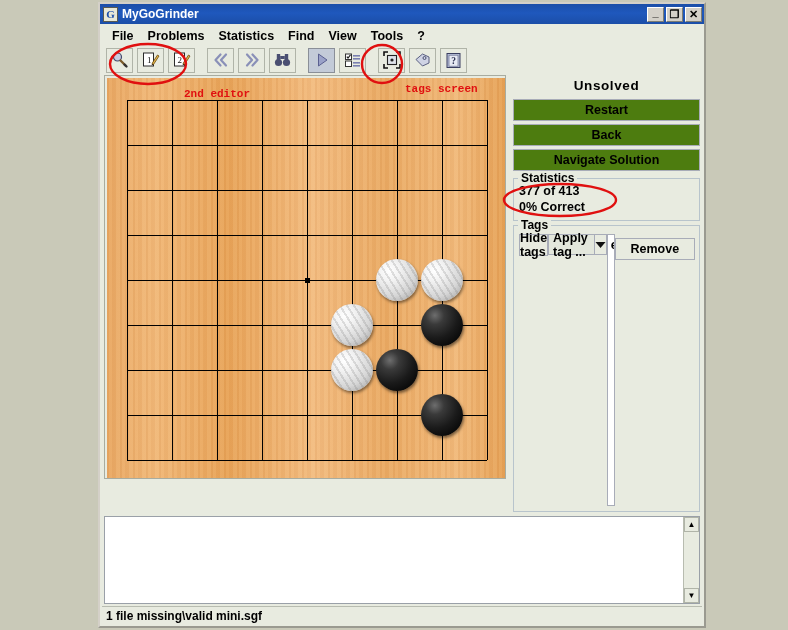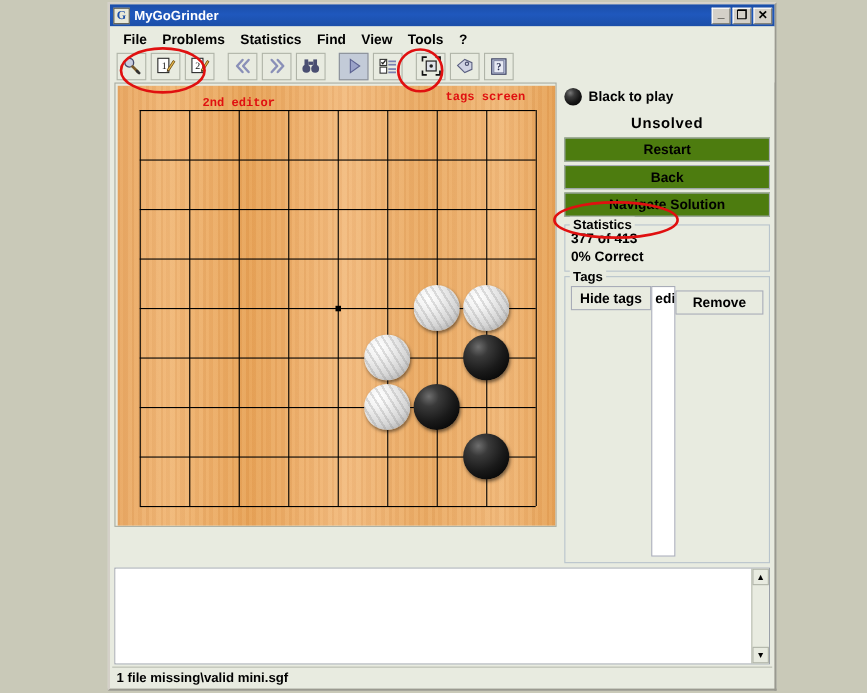--- a/index.html
+++ b/index.html
@@ -454,42 +454,46 @@
               <div class="stone w" style="left: 224px; top: 226px;"></div>
               <div class="stone w" style="left: 224px; top: 271px;"></div>
               <div class="stone b" style="left: 269px; top: 271px;"></div>
               <div class="stone b" style="left: 314px; top: 316px;"></div>
             </div>
         </div>
       </div>
 
       <div id="side">
 
-        <div id="turn-row">
-          <div id="turn-stone"></div>
-          <div id="turn-label">Black to play</div>
-        </div>
 
         <div id="status-line">Unsolved</div>
 
         <div class="sbtn">Restart</div>
         <div class="sbtn">Back</div>
         <div class="sbtn">Navigate Solution</div>
 
         <div class="group">
           <div class="legend">Statistics</div>
           <div class="stat-line">377 of 413</div>
           <div class="stat-line">0% Correct</div>
         </div>
 
         <div class="group" id="tags-group">
           <div class="legend">Tags</div>
 
           <div id="hide-tags-btn">Hide tags</div>
 
+          <div id="combo">
+            <div id="combo-field">Apply tag ...</div>
+            <div id="combo-arrow">
+              <svg width="11" height="8" viewBox="0 0 11 8">
+                <path d="M0.5 1 L10.5 1 L5.5 7 Z" fill="#111"></path>
+              </svg>
+            </div>
+          </div>
 
           <div id="tag-list">
             <div class="tag-item">editor</div>
           </div>
 
           <div id="remove-row">
             <div id="remove-btn">Remove</div>
           </div>
         </div>
 

